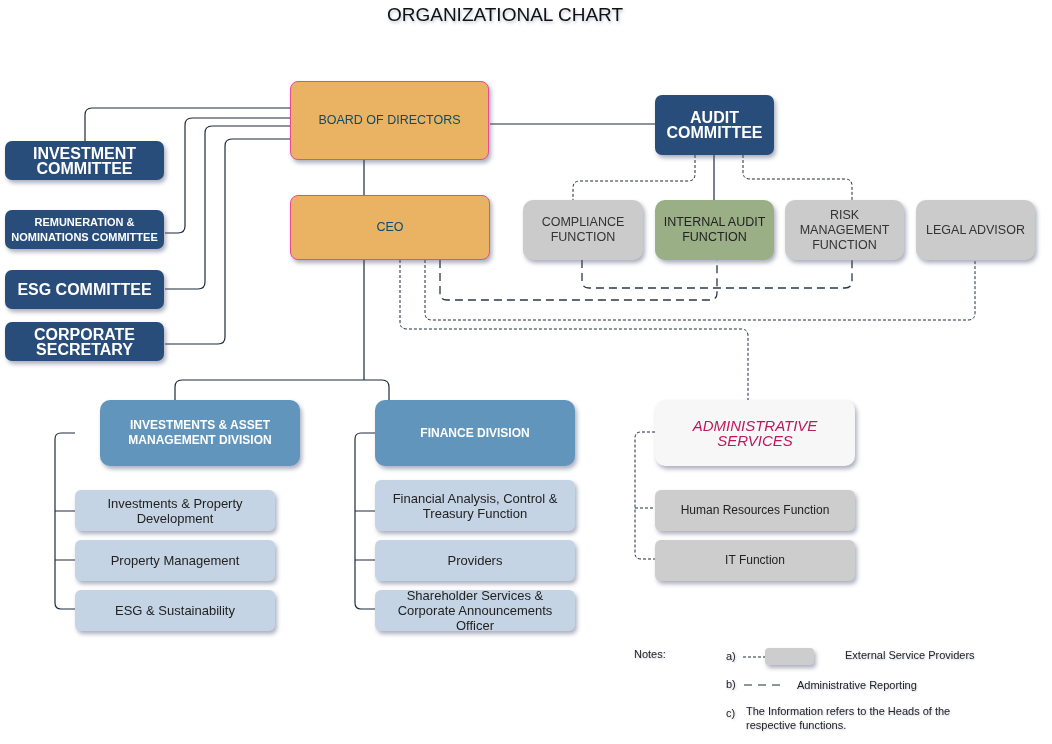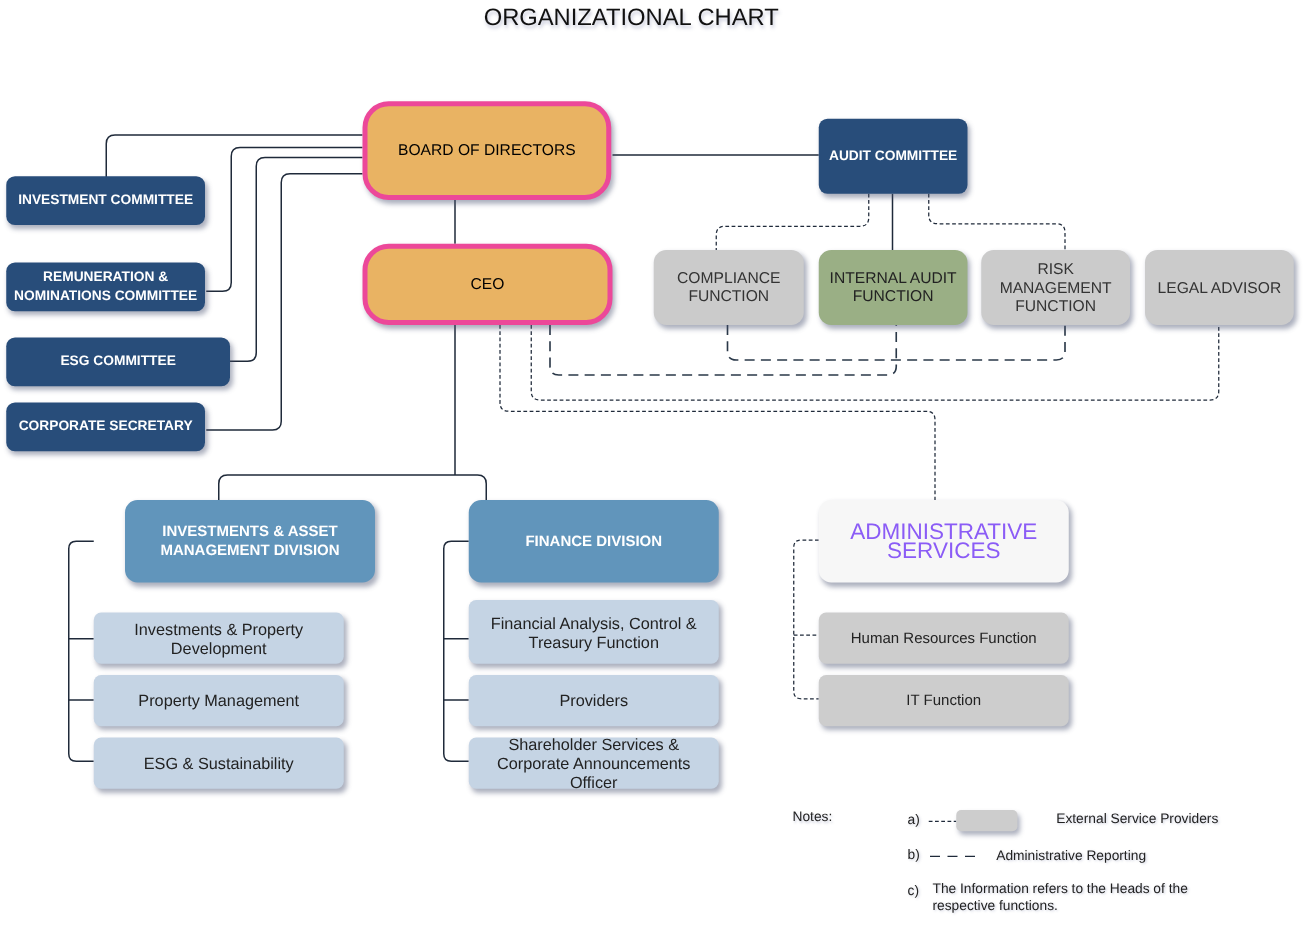--- a/index.html
+++ b/index.html
@@ -1,27 +1,27 @@
 <!DOCTYPE html>
 <html><head>
 <meta charset="utf-8">
 <style>
   html,body{margin:0;padding:0;background:#fff;}
   body{width:1052px;height:744px;position:relative;overflow:hidden;font-family:"Liberation Sans",sans-serif;}
   .title{position:absolute;left:0;width:1010px;top:4px;text-align:center;font-size:19px;color:#111;text-shadow:1px 2px 3px rgba(80,90,140,.35);}
   svg.lines{position:absolute;left:0;top:0;width:1052px;height:744px;}
   .box{position:absolute;display:flex;align-items:center;justify-content:center;text-align:center;box-sizing:border-box;border-radius:10px;box-shadow:2px 3px 4px rgba(70,80,110,.45);line-height:15px;}
-  .gold{background:#e9b363;border:4px solid #ec4899;color:#000000;font-size:12.5px;border-radius:21px;}
-  .navy{background:#284d7a;color:#fff;font-weight:bold;font-size:11px;border-radius:7px;}
+  .gold{background:#e9b363;border:1px solid #ec4899;color:#0c4a6e;font-size:12.5px;border-radius:8px;}
+  .navy{background:#284d7a;color:#fff;font-weight:bold;font-size:16px;border-radius:7px;}
   .navy.small{font-size:11px;}
   .grey{background:#cbcbcb;color:#333;font-size:12.5px;}
   .green{background:#9aaf85;color:#222;font-size:12.5px;}
   .steel{background:#6195bb;color:#fff;font-weight:bold;font-size:12px;}
   .lightblue{background:#c5d4e4;color:#222;font-size:13px;border-radius:6px;}
-  .white{background:#f7f7f7;color:#8b5cf6;font-size:18px;}
+  .white{background:#f7f7f7;color:#be185d;font-size:15px;font-style:italic;}
   .greysub{background:#cdcdcd;color:#222;font-size:12px;border-radius:6px;}
   .note{position:absolute;font-size:11px;color:#222;text-shadow:1px 1px 2px rgba(80,90,140,.3);}
 </style>
 </head>
 <body>
 
 <div class="title">ORGANIZATIONAL CHART</div>
 
 <svg class="lines" viewBox="0 0 1052 744">
   <g fill="none" stroke="#1f2a3a" stroke-width="1.2">
@@ -62,21 +62,21 @@
     <path d="M744 685 H785" stroke-dasharray="8,6"></path>
   </g>
 </svg>
 
 <div class="box gold" style="left:290px;top:81px;width:199px;height:79px;">BOARD OF DIRECTORS</div>
 <div class="box gold" style="left:290px;top:195px;width:200px;height:65px;">CEO</div>
 <div class="box navy" style="left:655px;top:95px;width:119px;height:60px;">AUDIT COMMITTEE</div>
 
 <div class="box navy" style="left:5px;top:141px;width:159px;height:39px;">INVESTMENT COMMITTEE</div>
 <div class="box navy small" style="left:5px;top:210px;width:159px;height:39px;padding:0 4px;">REMUNERATION &amp; NOMINATIONS COMMITTEE</div>
-<div class="box navy" style="left:5px;top:270px;width:179px;height:39px;">ESG COMMITTEE</div>
+<div class="box navy" style="left:5px;top:270px;width:159px;height:39px;">ESG COMMITTEE</div>
 <div class="box navy" style="left:5px;top:322px;width:159px;height:39px;">CORPORATE SECRETARY</div>
 
 <div class="box grey" style="left:523px;top:200px;width:120px;height:60px;padding:0 18px;">COMPLIANCE FUNCTION</div>
 <div class="box green" style="left:655px;top:200px;width:119px;height:60px;padding:0 6px;">INTERNAL AUDIT FUNCTION</div>
 <div class="box grey" style="left:785px;top:200px;width:119px;height:60px;">RISK MANAGEMENT FUNCTION</div>
 <div class="box grey" style="left:916px;top:200px;width:119px;height:60px;">LEGAL ADVISOR</div>
 
 <div class="box steel" style="left:75px;top:400px;width:200px;height:66px;padding:0 20px;margin-left:25px;">INVESTMENTS &amp; ASSET MANAGEMENT DIVISION</div>
 <div class="box steel" style="left:375px;top:400px;width:200px;height:66px;">FINANCE DIVISION</div>
 

